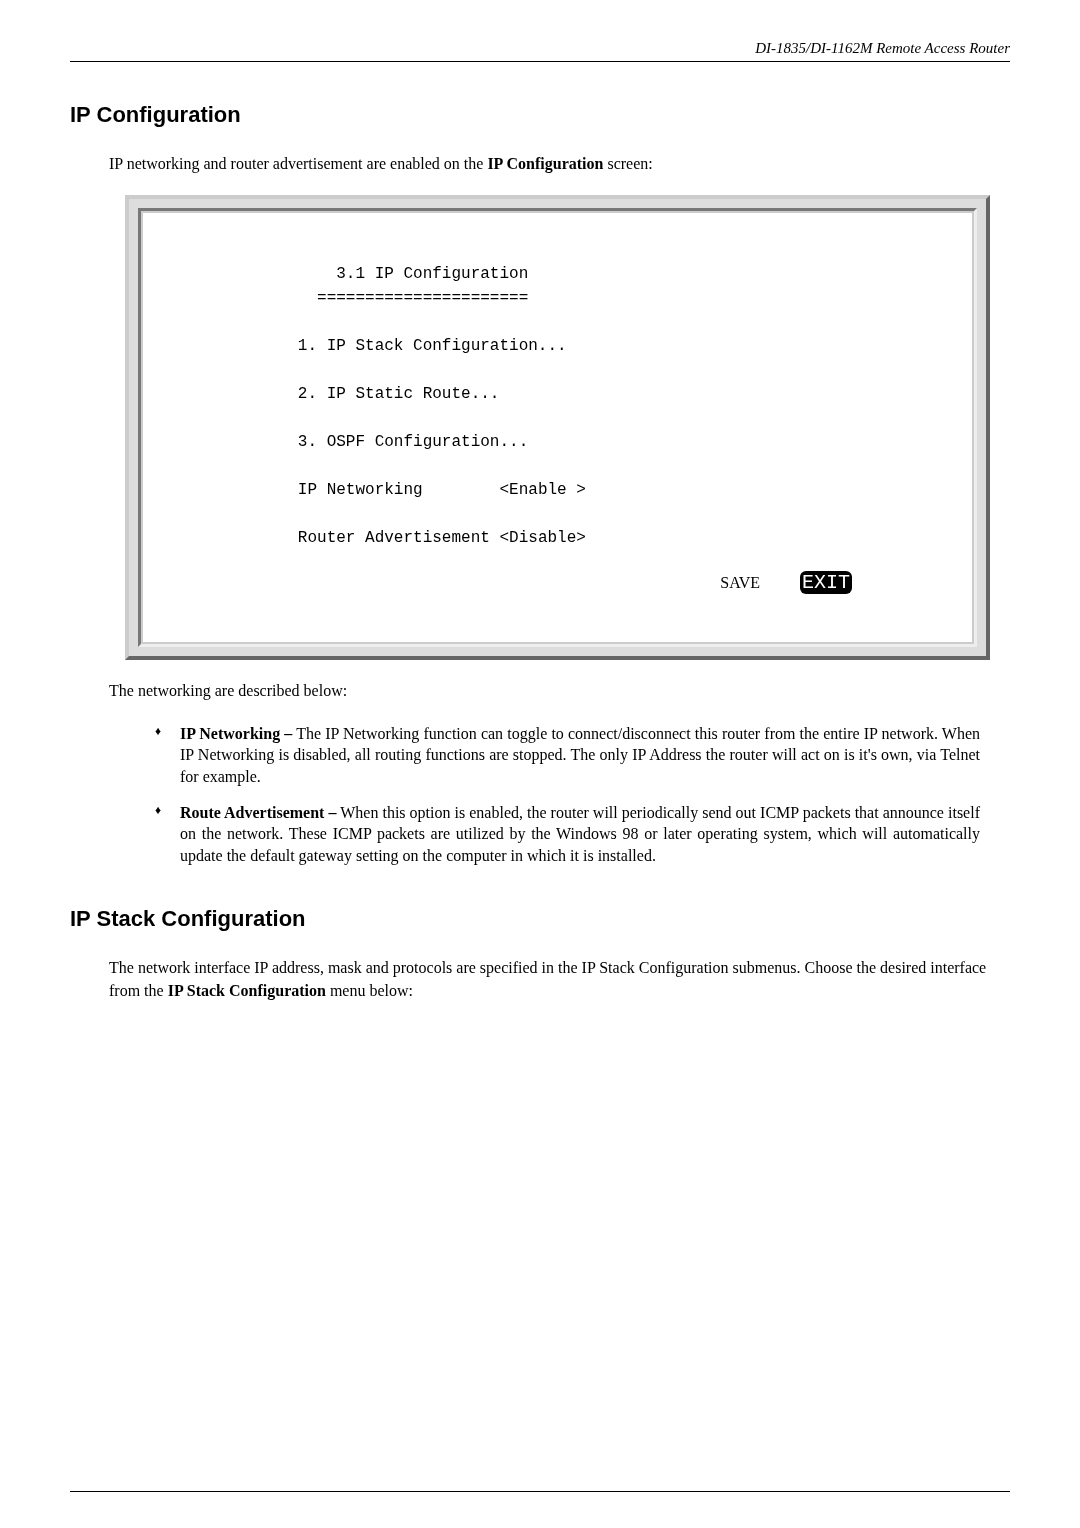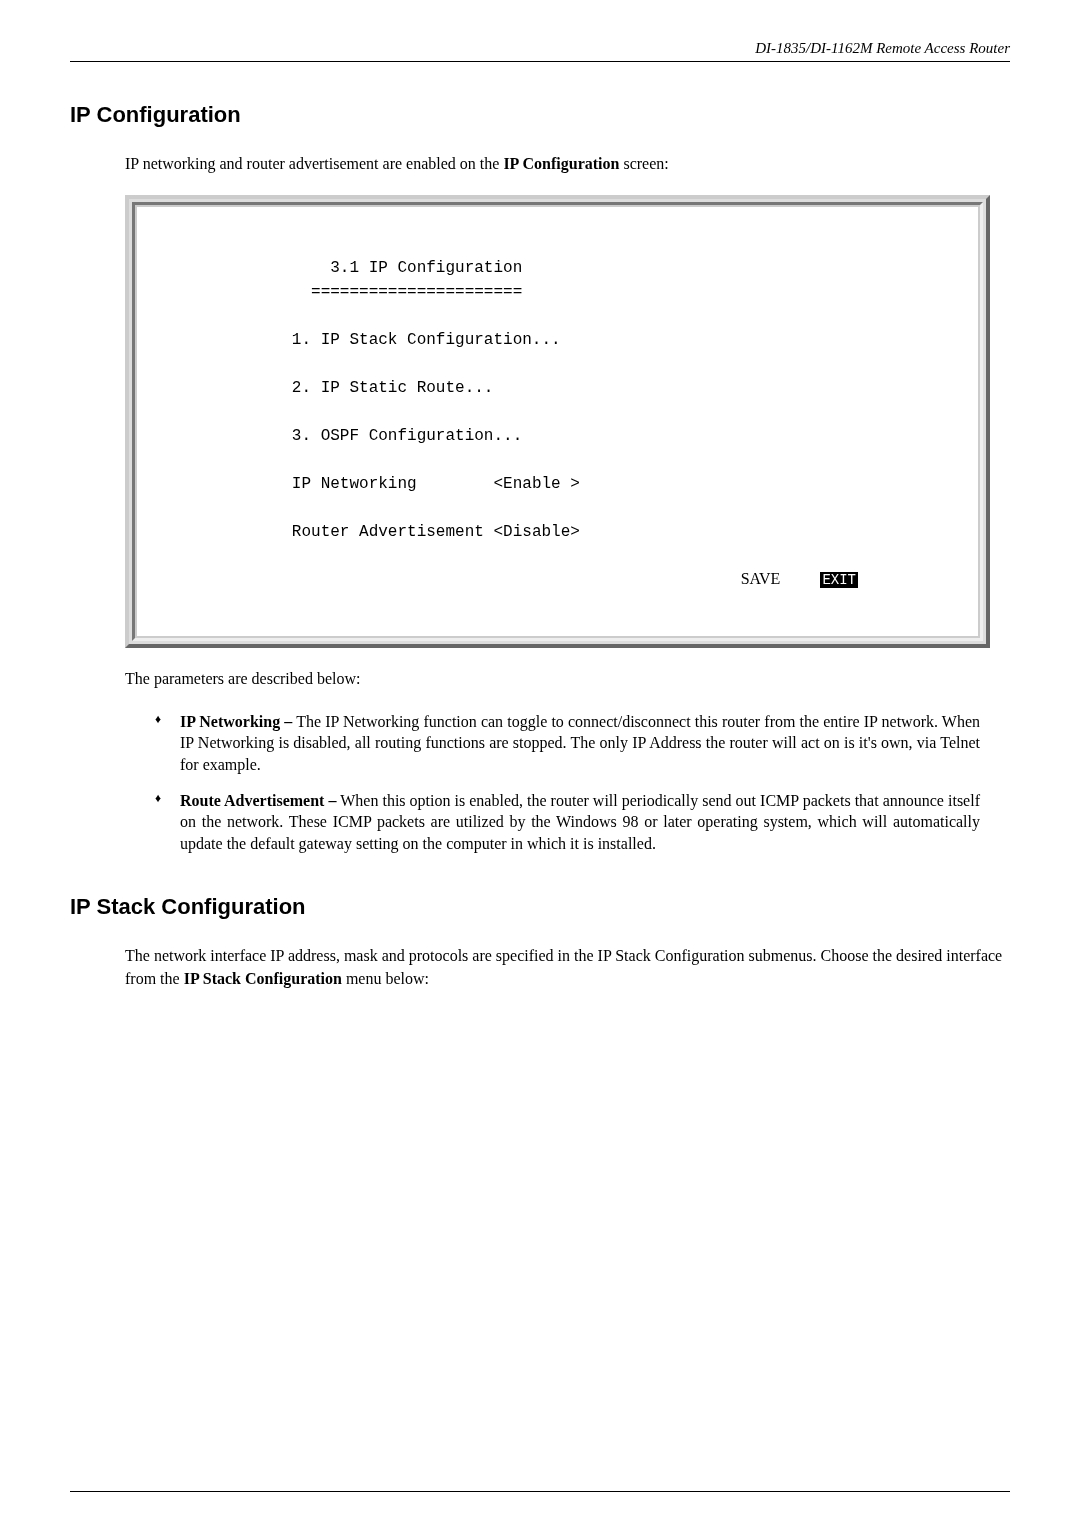--- a/index.html
+++ b/index.html
@@ -29,34 +29,34 @@
     }
     h2.section-title {
       font-family: Arial, Helvetica, sans-serif;
       font-weight: bold;
       font-size: 22px;
       margin-top: 40px;
       margin-bottom: 25px;
     }
     .body-text {
       font-size: 16px;
-      margin-left: 55px;
+      margin-left: 39px;
       margin-bottom: 20px;
       line-height: 1.4;
     }
     .terminal-outer {
       margin-left: 55px;
       margin-right: 20px;
       border: 4px solid #888;
       border-top-color: #ccc;
       border-left-color: #ccc;
       border-right-color: #666;
       border-bottom-color: #666;
       background: #ddd;
-      padding: 3px;
+      padding: 9px;
     }
     .terminal-mid {
       border: 3px solid #999;
       border-top-color: #777;
       border-left-color: #777;
       border-right-color: #eee;
       border-bottom-color: #eee;
       background: #ccc;
       padding: 2px;
     }
@@ -80,22 +80,23 @@
     }
     .save-btn {
       font-family: Liberation Serif, serif;
       font-size: 16px;
       margin-right: 40px;
     }
     .exit-btn {
       background: #000;
       color: #fff;
       font-family: "Courier New", monospace;
-      font-size: 14px;
+      font-size: 20px;
       padding: 0 2px;
+      border-radius: 6px;
     }
     ul.bullets {
       list-style: none;
       margin-left: 85px;
       margin-right: 30px;
       margin-top: 3px;
     }
     ul.bullets li {
       position: relative;
       padding-left: 25px;
@@ -161,21 +162,21 @@
 
       <div class="term-footer">
         <span class="save-btn">SAVE</span><span class="exit-btn">EXIT</span>
       </div>
     </div>
   </div>
 </div>
 
 <div class="spacer-20"></div>
 
-<p class="body-text">The parameters are described below:</p>
+<p class="body-text">The networking are described below:</p>
 
 <ul class="bullets">
   <li>
     <span class="bold">IP Networking –</span><span> The IP Networking function can toggle to connect/disconnect this router from the entire IP network. When IP Networking is disabled, all routing functions are stopped. The only IP Address the router will act on is it's own, via Telnet for example.</span>
   </li>
   <li>
     <span class="bold">Route Advertisement –</span><span> When this option is enabled, the router will periodically send out ICMP packets that announce itself on the network. These ICMP packets are utilized by the Windows 98 or later operating system, which will automatically update the default gateway setting on the computer in which it is installed.</span>
   </li>
 </ul>
 

